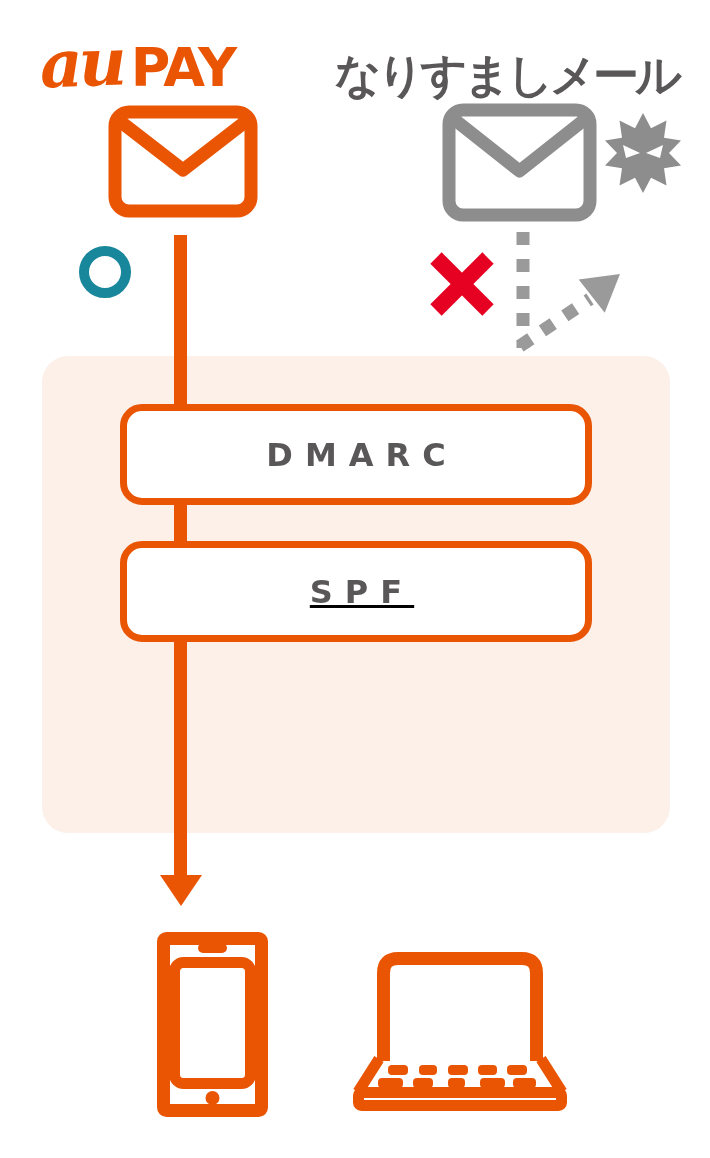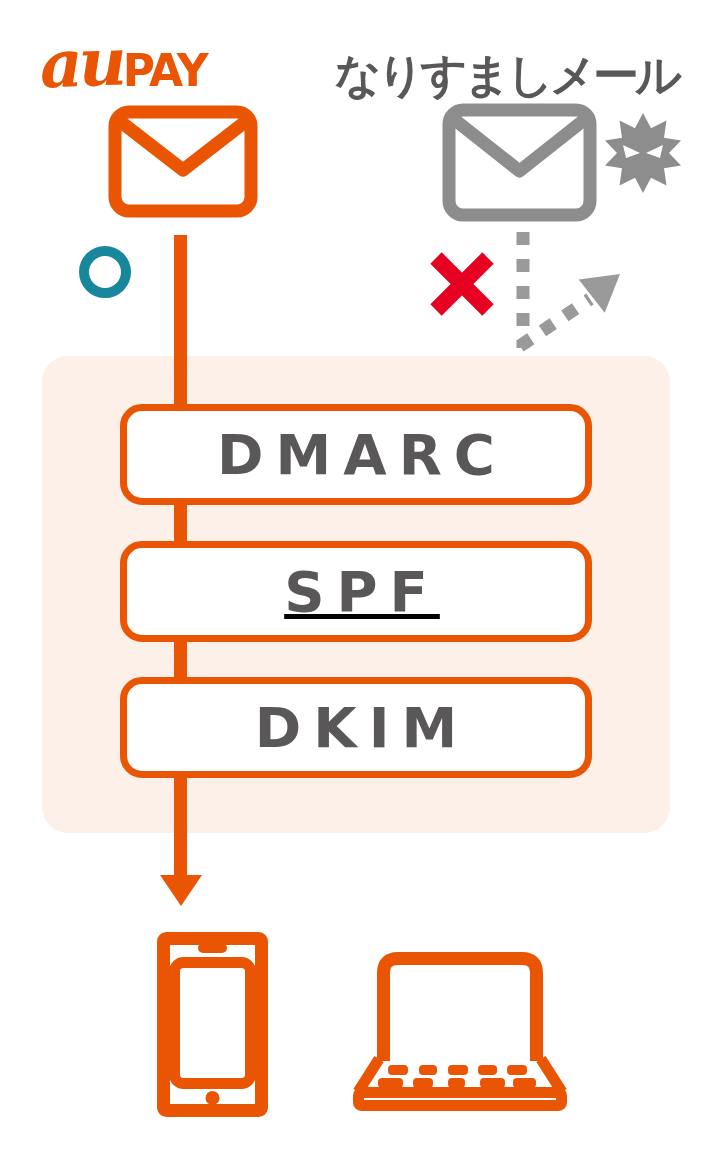--- a/index.html
+++ b/index.html
@@ -6,21 +6,21 @@
     --orange:#EA5504; --icon-gray:#8D8D8D; --text-gray:#595757;
     --teal:#18879B; --red:#E60021; --panel-bg:#FCF0E9; --dot-gray:#9A9A9A; --white:#FFFFFF;
   }
   *{margin:0;padding:0;box-sizing:border-box;}
   body{background:#fff;font-family:"DejaVu Sans","Liberation Sans",sans-serif;}
   .stage{position:relative;width:710px;height:1158px;background:#fff;overflow:hidden;}
 
   
   .brand{position:absolute;left:40px;top:28px;display:flex;align-items:baseline;height:70px;color:var(--orange);}
   .brand .au{font-family:"DejaVu Serif","Liberation Serif",serif;font-style:italic;font-weight:bold;font-size:66px;line-height:70px;letter-spacing:-4px;transform:rotate(-2deg);}
-  .brand .pay{font-size:44px;font-weight:bold;line-height:70px;letter-spacing:-2px;}
+  .brand .pay{font-size:54px;font-weight:bold;line-height:70px;margin-left:8px;letter-spacing:-2px;}
   .brand .card{font-size:46px;font-weight:bold;line-height:70px;margin-left:10px;color:var(--text-gray);}
   .spoof-title{position:absolute;right:32px;top:34px;font-size:46px;line-height:64px;font-weight:bold;color:var(--text-gray);letter-spacing:-4px;margin-top:9px;}
 
   
   .abs{position:absolute;}
   .orange-ic{color:var(--orange);}
   .gray-ic{color:var(--icon-gray);}
   .dot-ic{color:var(--dot-gray);}
   .red-ic{color:var(--red);}
 
@@ -29,21 +29,21 @@
   
   .flow-line{position:absolute;left:174px;top:235px;width:13px;height:641px;background:var(--orange);z-index:2;}
   .flow-head{position:absolute;left:160px;top:875px;width:0;height:0;z-index:2;
     border-left:21px solid transparent;border-right:21px solid transparent;border-top:31px solid var(--orange);}
 
   
   .panel{position:absolute;left:42px;top:356px;width:628px;height:477px;background:var(--panel-bg);border-radius:26px;z-index:1;}
   .auth-box{position:absolute;left:120px;width:472px;height:101px;background:var(--white);
     border:7px solid var(--orange);border-radius:22px;z-index:3;
     display:flex;align-items:center;justify-content:center;}
-  .auth-box span{font-size:56px;font-weight:600;color:var(--text-gray);letter-spacing:12px;margin-right:-12px;}
+  .auth-box span{font-size:32px;font-weight:600;color:var(--text-gray);letter-spacing:12px;margin-right:-12px;}
   .box-dmarc{top:404px;} .box-spf{top:541px;text-decoration:underline;} .box-dkim{top:677px;}
 
   svg{display:block;}
 </style>
 </head>
 <body>
 
 <div class="stage">
 
   <div class="brand">
@@ -83,23 +83,20 @@
   <div class="flow-line"></div>
   <div class="flow-head"></div>
 
   <div class="panel"></div>
   <div class="auth-box box-dmarc">
     <span>DMARC</span>
   </div>
   <div class="auth-box box-spf">
     <span>SPF</span>
   </div>
-  <div class="auth-box box-dkim">
-    <span>DKIM</span>
-  </div>
 
   <svg class="abs orange-ic" style="left:157px;top:932px;" width="111" height="185" viewBox="0 0 111 185">
     <rect x="6.5" y="6.5" width="98" height="172" rx="3" fill="none" stroke="currentColor" stroke-width="13"></rect>
     <rect x="17.5" y="30.5" width="76" height="121" rx="9" fill="none" stroke="currentColor" stroke-width="11"></rect>
     <rect x="41" y="11" width="29" height="10" rx="5" fill="currentColor"></rect>
     <circle cx="55.5" cy="166" r="7" fill="currentColor"></circle>
   </svg>
 
   <svg class="abs orange-ic" style="left:353px;top:950px;" width="214" height="167" viewBox="0 0 214 167">
     <path d="M30.5 111 L30.5 23 Q30.5 8.5 45 8.5 L169 8.5 Q183.5 8.5 183.5 23 L183.5 111" fill="none" stroke="currentColor" stroke-width="13"></path>

